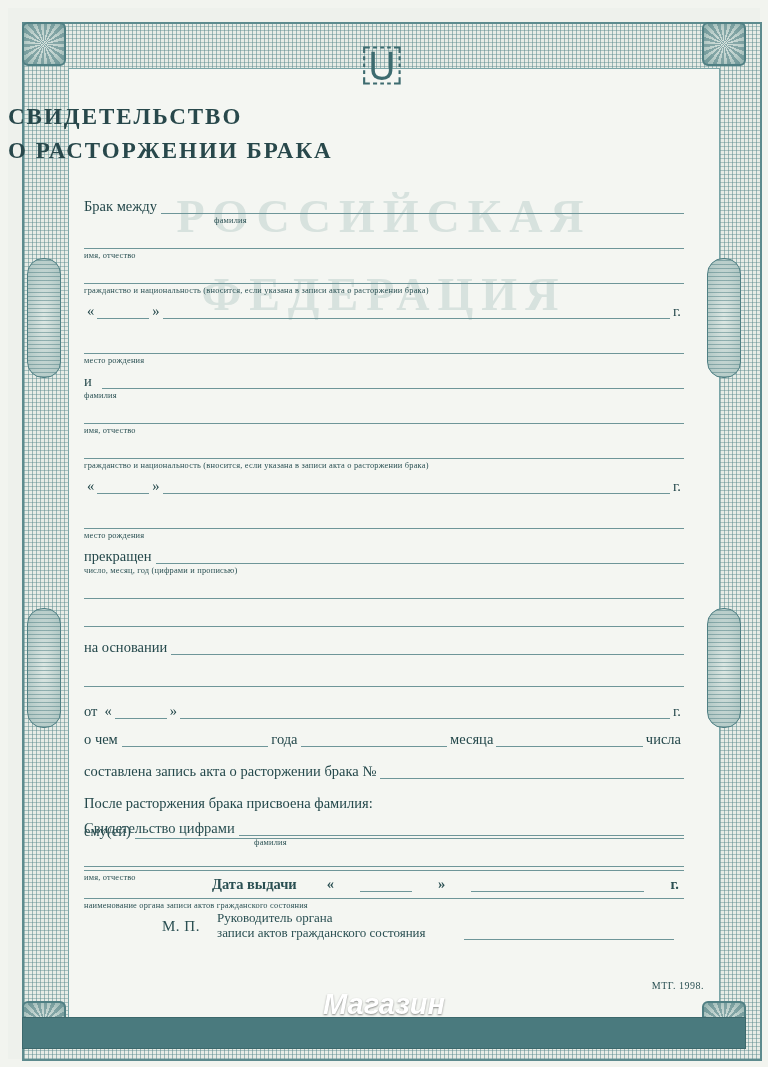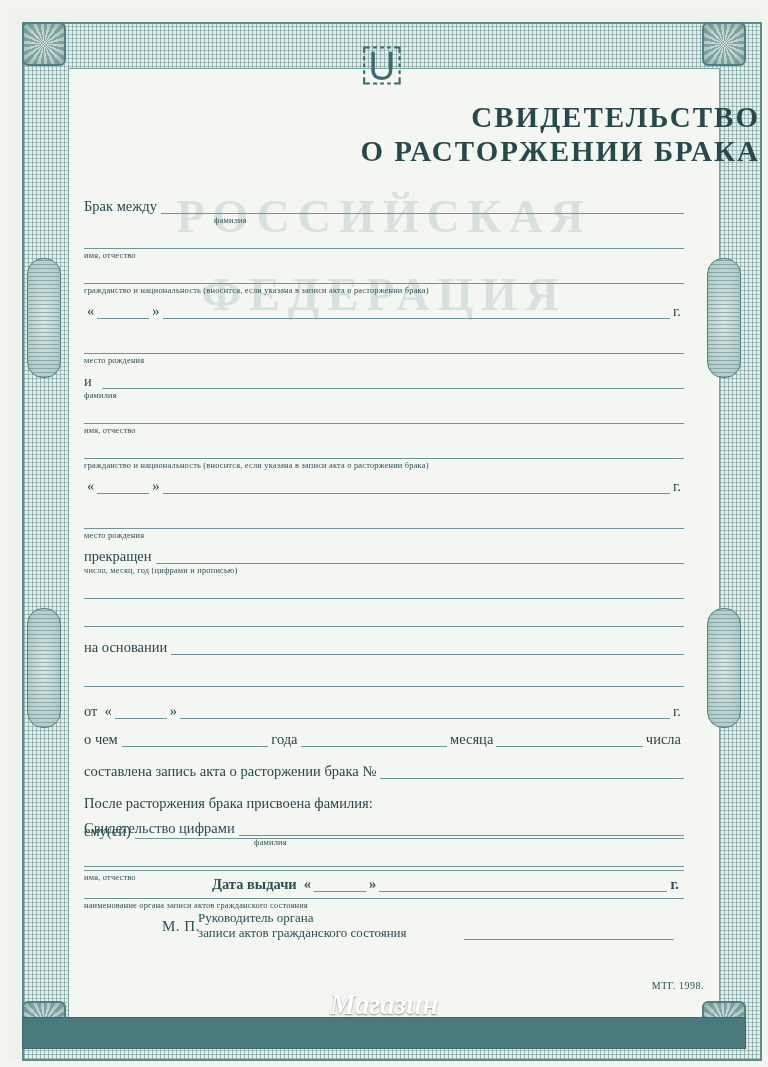--- a/index.html
+++ b/index.html
@@ -117,24 +117,24 @@
     line-height: 56px;
     font-size: 50px;
     color: #3d6b6f;
   }
 
   
   #title {
     position: absolute;
     left: 0; right: 0;
     top: 92px;
-    text-align: right;
+    text-align: left;
     font-family: "Liberation Serif", serif;
     font-weight: bold;
-    font-size: 29px;
+    font-size: 23px;
     letter-spacing: 2px;
     color: #28484b;
     line-height: 34px;
   }
   #title .l2 { display: block; }
 
   
   #form {
     position: absolute;
     left: 76px;
@@ -193,21 +193,21 @@
   }
   .mp {
     position: absolute;
     left: 78px;
     top: 104px;
     font-size: 15px;
     letter-spacing: .5px;
   }
   .head-org {
     position: absolute;
-    left: 114px;
+    left: 133px;
     top: 96px;
     font-size: 13px;
     line-height: 15px;
     white-space: pre-line;
   }
   .head-line {
     position: absolute;
     left: 380px;
     top: 125px;
     width: 210px;
@@ -215,39 +215,40 @@
   }
   .date-issue {
     position: absolute;
     left: 128px;
     top: 62px;
     display: flex;
     align-items: flex-end;
     width: 470px;
     font-weight: bold;
     font-size: 15px;
+    gap: 23px;
   }
 
   
   #mtg {
     position: absolute;
     right: 56px;
     bottom: 68px;
     font-size: 10px;
     letter-spacing: .5px;
     color: #2b5154;
   }
 
   
   #logo {
     position: absolute;
     left: 0; right: 0;
     bottom: 8px;
     text-align: center;
-    font-family: Liberation Serif, serif;
+    font-family: Liberation Sans, sans-serif;
     font-style: italic;
     font-weight: bold;
     color: #ffffff;
     font-size: 29px;
     line-height: 31px;
     text-shadow: 0 1px 2px rgba(0,0,0,.45);
     white-space: pre-line;
   }
   
   #logo-band {

